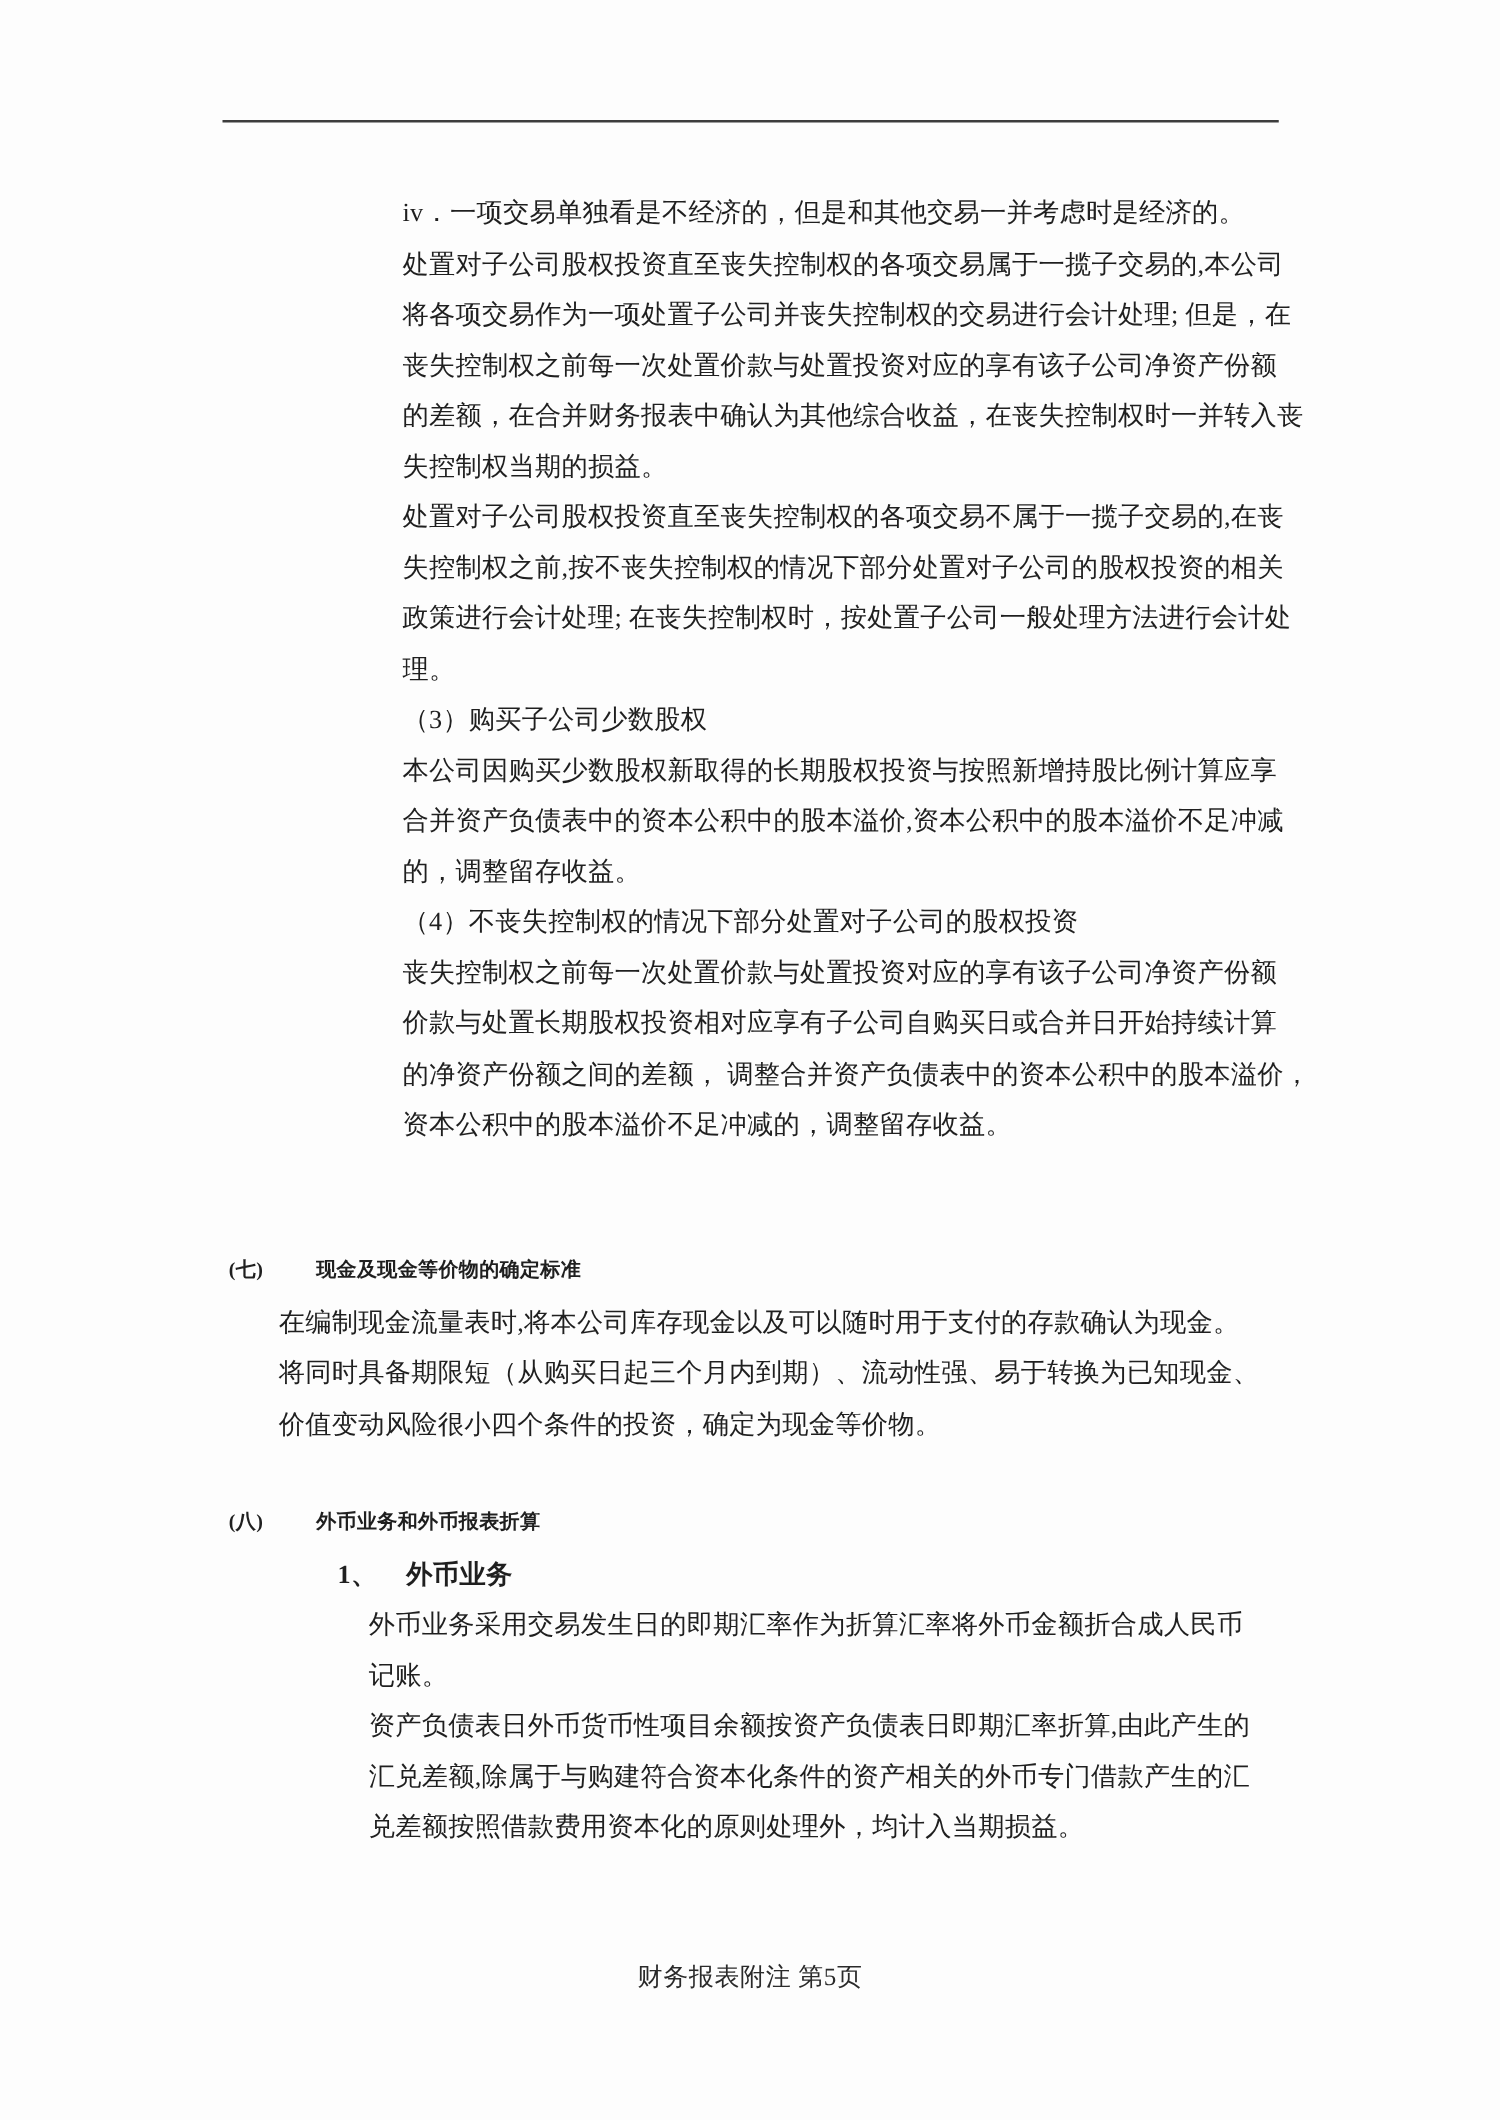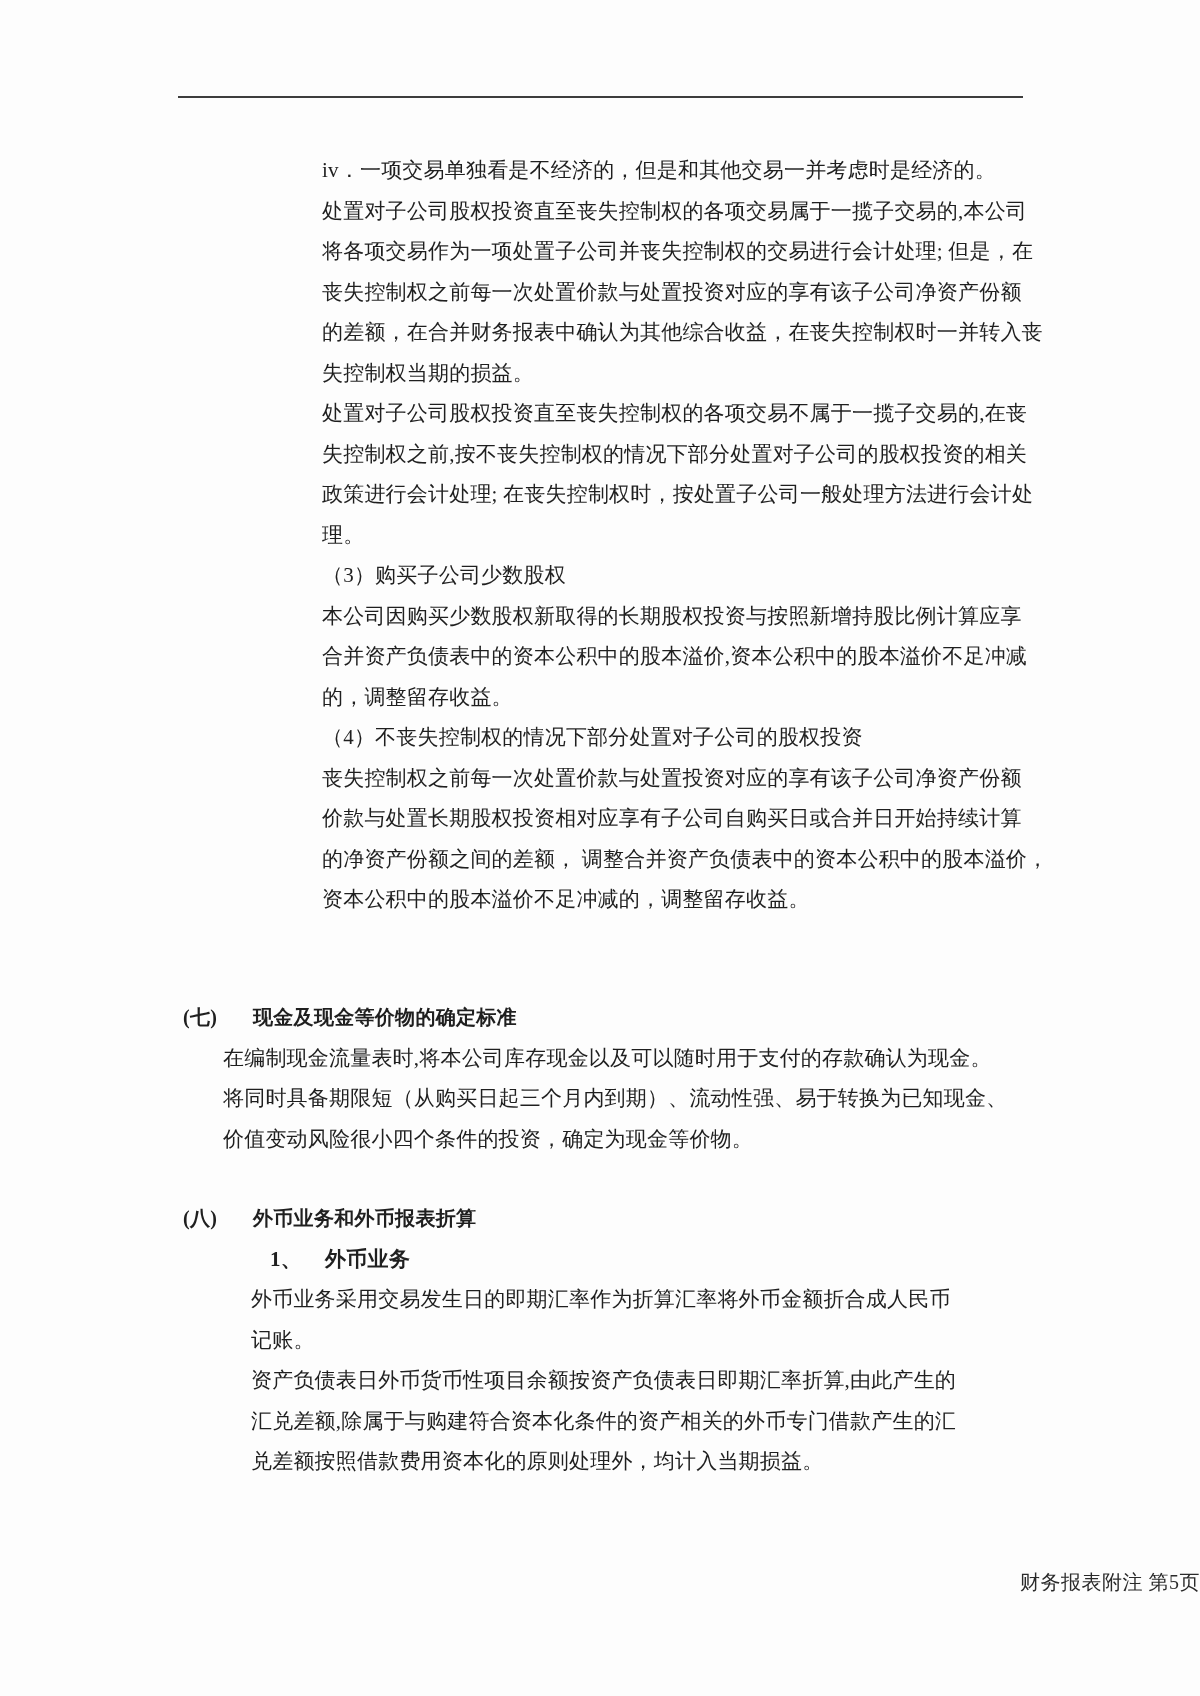--- a/index.html
+++ b/index.html
@@ -22,36 +22,36 @@
     white-space:nowrap;
   }
   .block-policy {
     position:absolute; left:311px; top:150px; width:714px;margin-left:11px;
   }
   .section { position:absolute; left:183px; width:852px; }
   .sec-7 { top:997px; }
   .sec-8 { top:1198px; }
   .sec-head {
     height:40.5px; line-height:40.5px;
-    font-size:20px; font-weight:700; letter-spacing:0.3px;
+    font-size:16px; font-weight:700; letter-spacing:0.3px;
     white-space:nowrap;
   }
   .sec-num { display:inline-block; width:70px; }
   .sub-head {
     margin-left:87px;
     height:40.5px; line-height:40.5px;
     font-size:21px; font-weight:700; letter-spacing:0.3px;
     white-space:nowrap;
   }
   .sub-num { display:inline-block; width:55px; }
   .sec-body-7 { margin-left:40px; }
-  .sec-body-8 { margin-left:68px; }
+  .sec-body-8 { margin-left:112px; }
   .footer {
     position:absolute; left:0; top:1568px; width:100%;
-    text-align:right; font-size:20px; line-height:28px;
+    text-align:center; font-size:20px; line-height:28px;
     letter-spacing:0.5px; color:#2a2a2a;
   }
 </style>
 </head>
 <body>
 
 <div class="page">
 
   <div class="top-rule"></div>
 

